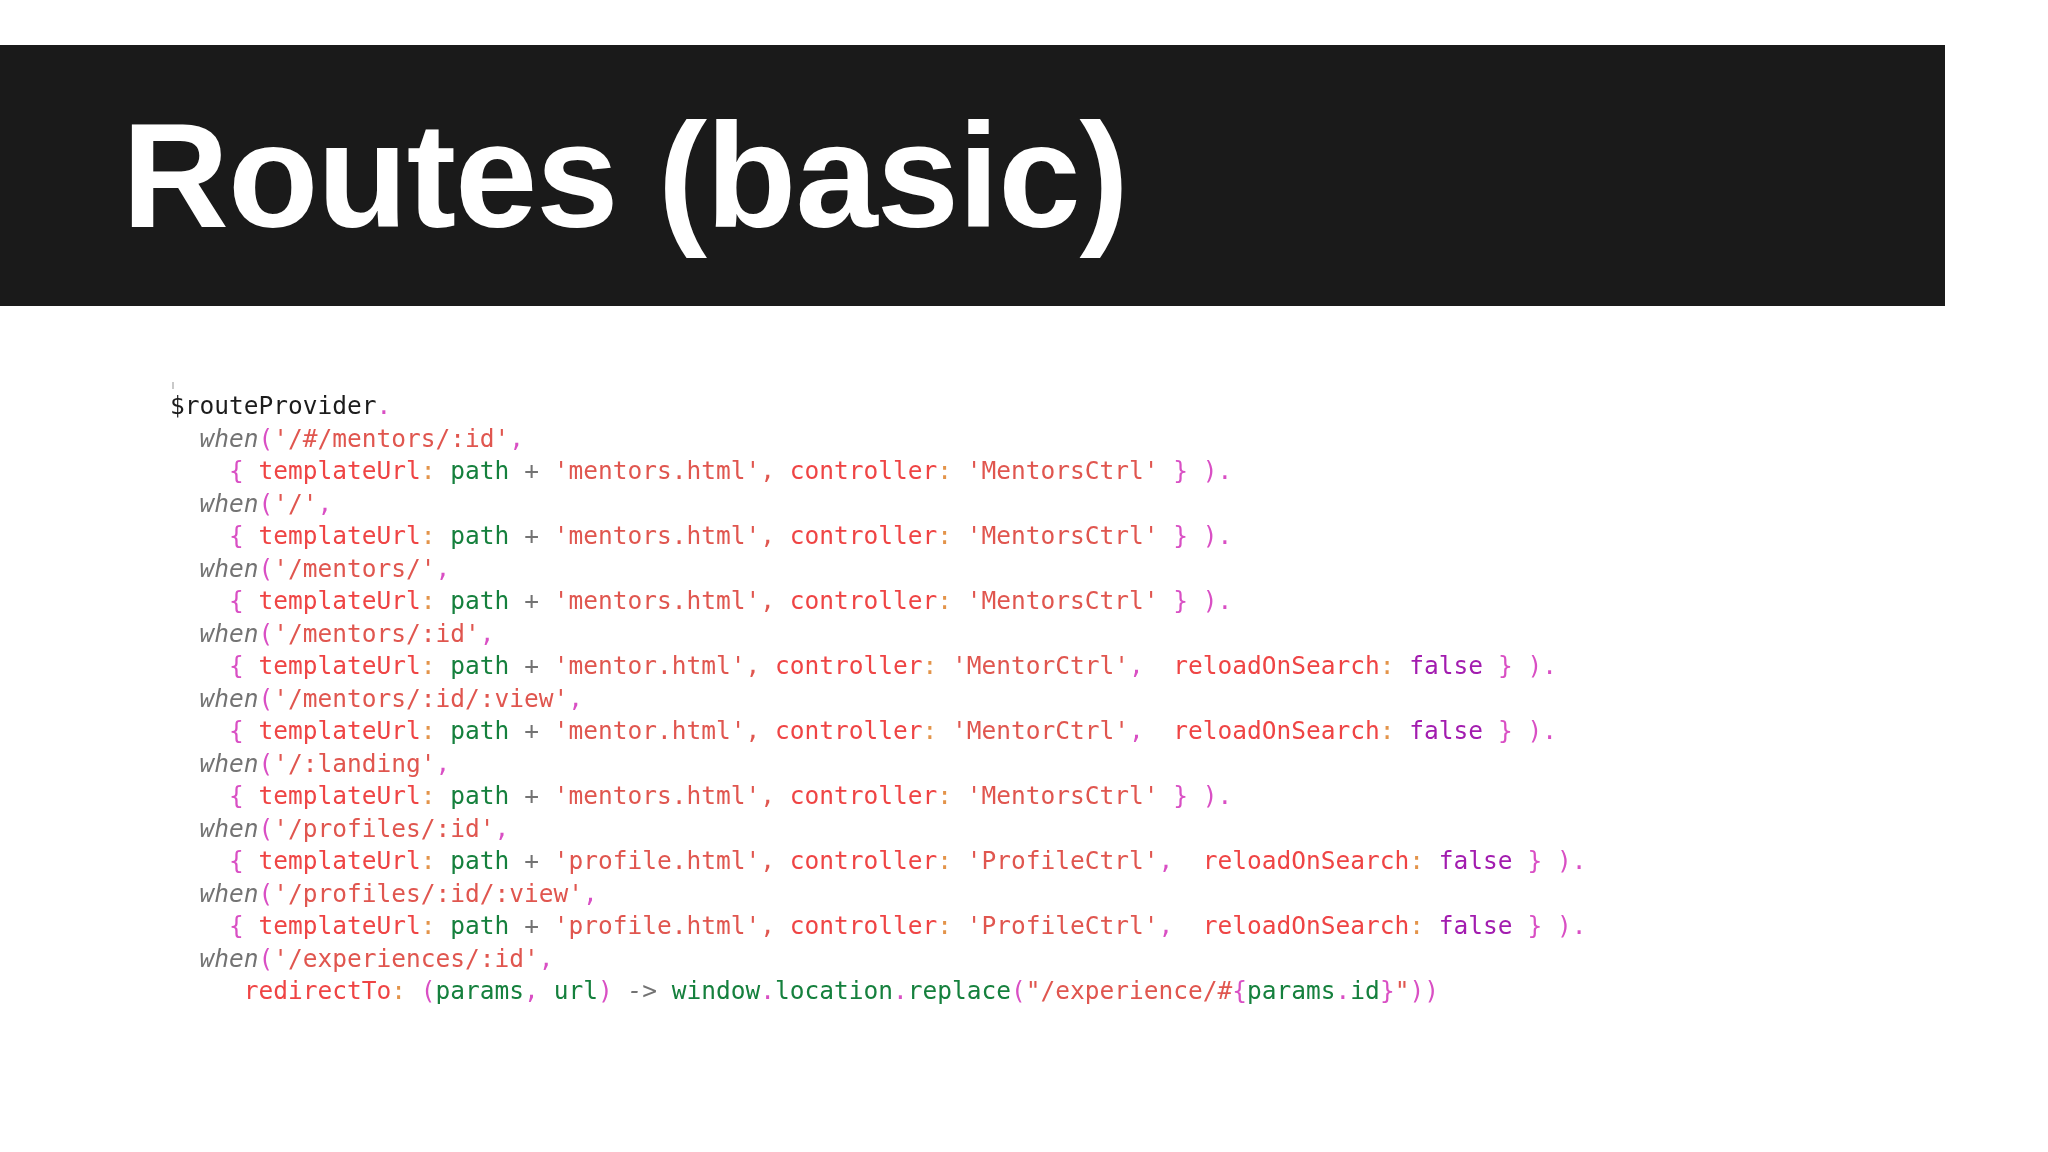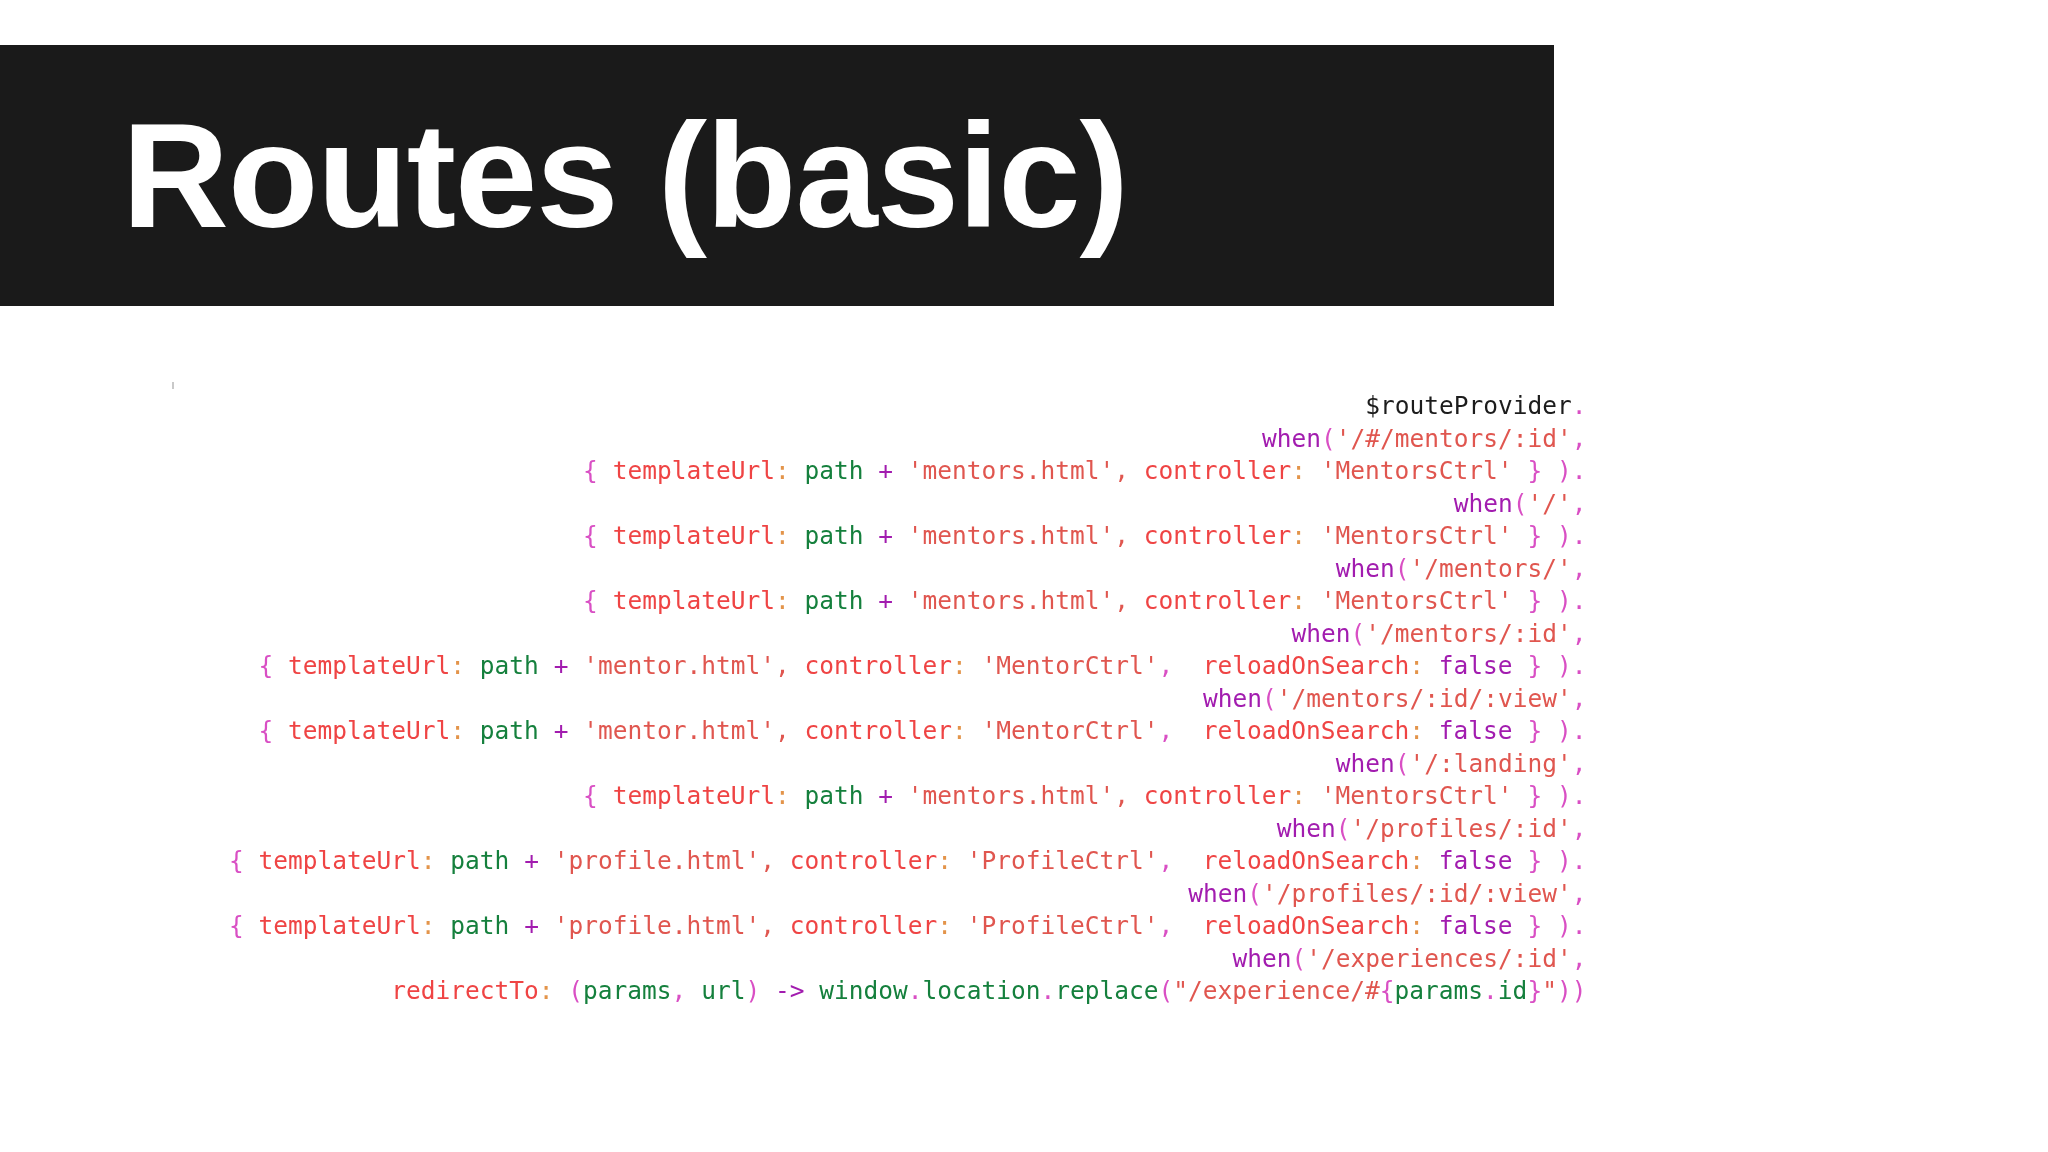--- a/index.html
+++ b/index.html
@@ -20,21 +20,21 @@
     width: 2048px;
     height: 1152px;
     background: #ffffff;
   }
 
   
   #title-banner {
     position: absolute;
     left: 0;
     top: 45px;
-    width: 1554px;
+    width: 1945px;
     height: 261px;
     background: #1a1a1a;
     box-sizing: border-box;
   }
 
   #slide-title {
     position: absolute;
     left: 122px;
     top: 50%;
     transform: translateY(-50%);
@@ -72,25 +72,24 @@
     left: 170px;
     top: 60px;
     margin: 0;
     font-family: "DejaVu Sans Mono", "Liberation Mono", monospace;
     font-size: 24.5px;
     line-height: 32.5px;
     white-space: pre;
     color: #1c1c1c;
     background: transparent;
     letter-spacing: 0px;
-    text-align: right;
   }
 
   .ln { display: block; height: 32.5px; }
-  .t-kw      { color: #a21caf; }   
+  .t-kw      { color: #737373; font-style: italic; }   
   .t-punc    { color: #d94fc4; }   
   .t-str     { color: #e0564f; }   
   .t-prop    { color: #ef4444; }   
   .t-colon   { color: #e3944a; }   
   .t-dot     { color: #d94fc4; }   
   .t-bool    { color: #a21caf; }   
   .t-var     { color: #15803d; }   
   .t-dollar  { color: #1c1c1c; }
 </style>
 </head>

